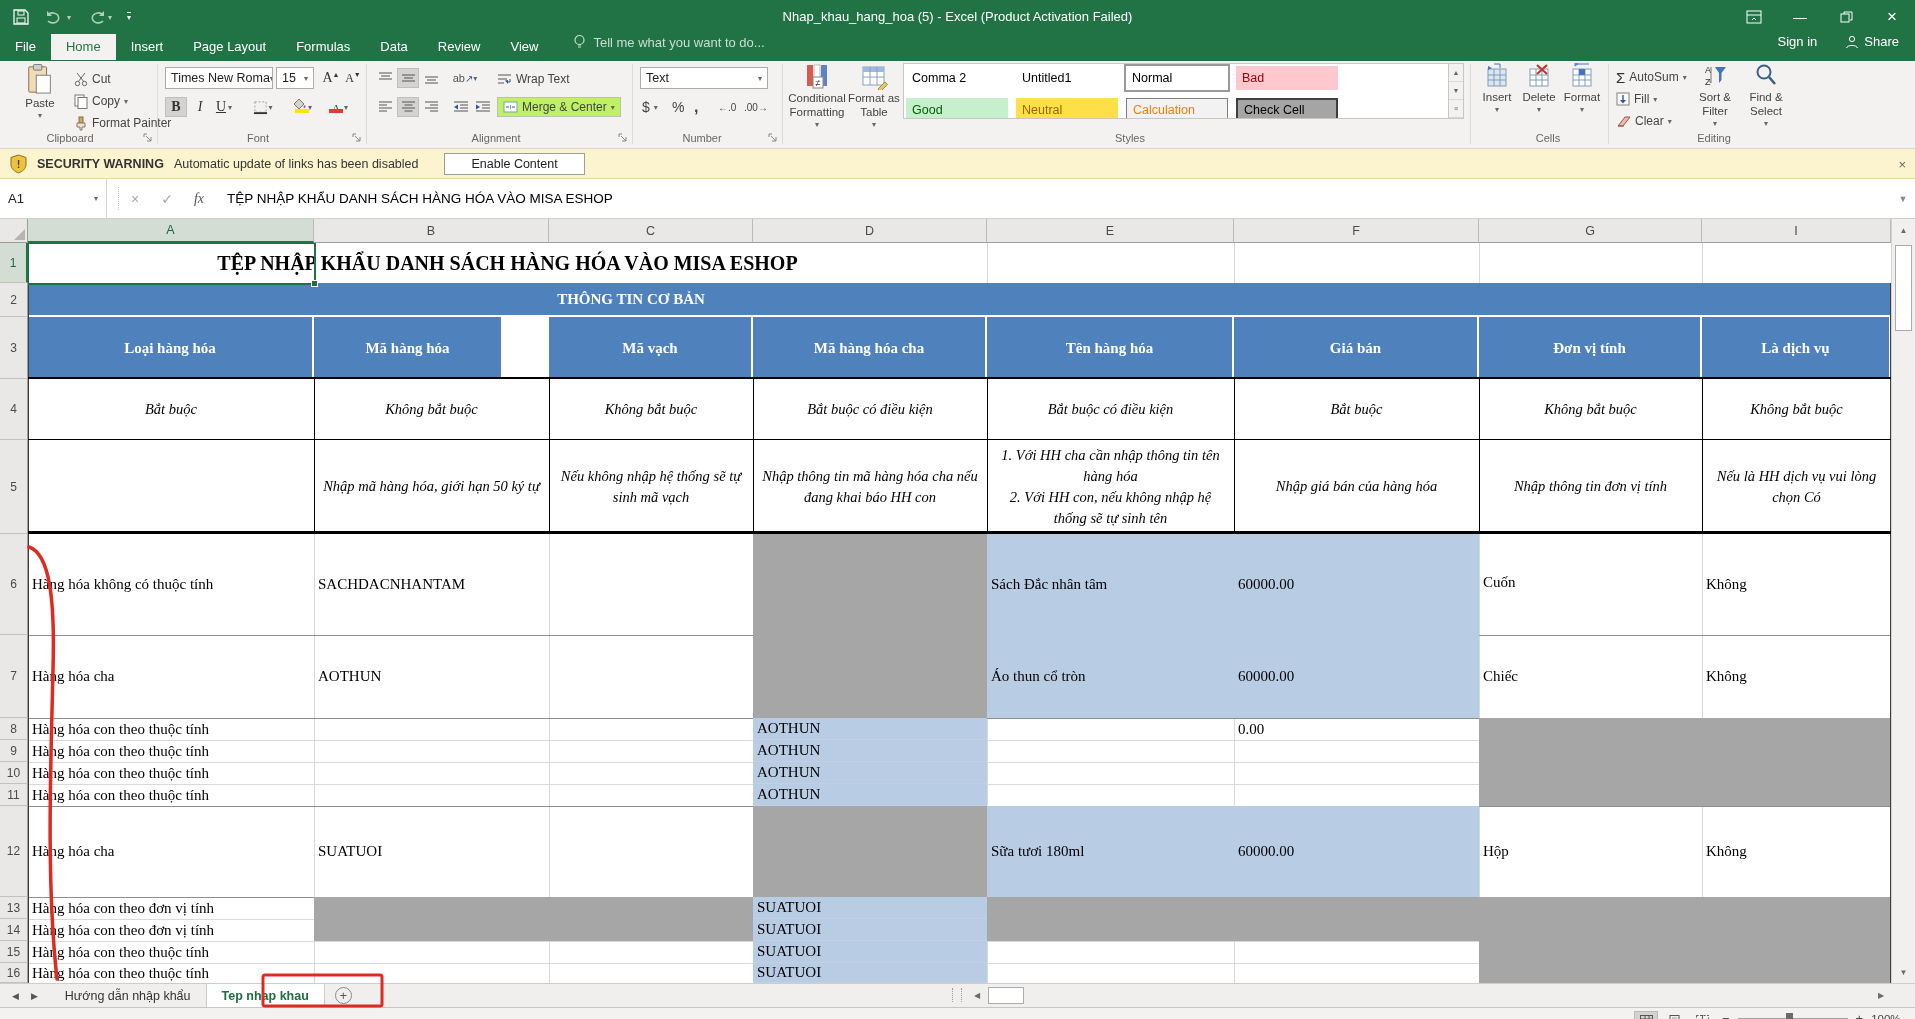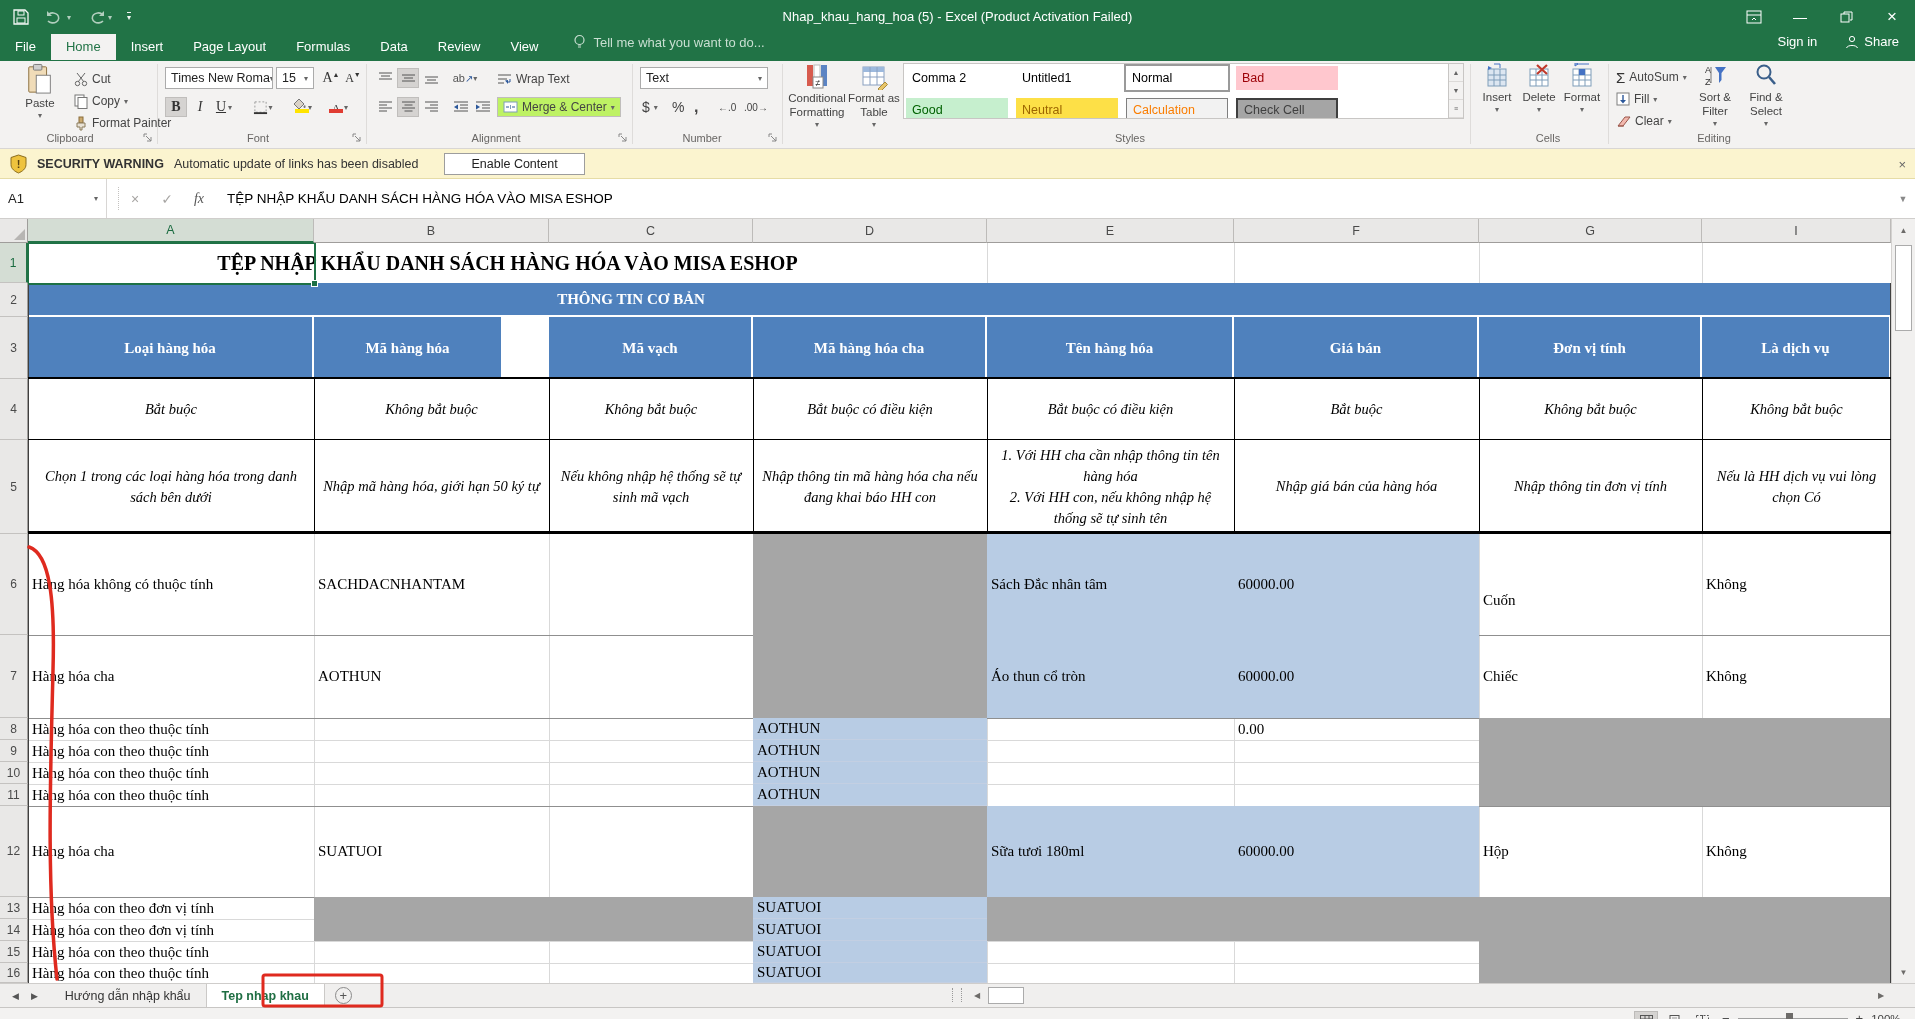--- a/index.html
+++ b/index.html
@@ -379,21 +379,21 @@
         <span class="dd">▾</span>
     </div>
     <div class="gallery">
         <div class="chip" style="background: rgb(255, 255, 255); color: rgb(0, 0, 0);">Comma 2</div>
         <div class="chip" style="background: rgb(255, 255, 255); color: rgb(0, 0, 0);">Untitled1</div>
         <div class="chip" style="background: rgb(255, 255, 255); color: rgb(0, 0, 0); box-shadow: rgb(154, 154, 154) 0px 0px 0px 2px;">Normal</div>
         <div class="chip" style="background: rgb(255, 199, 206); color: rgb(156, 0, 6);">Bad</div>
         <div class="chip" style="background: rgb(198, 239, 206); color: rgb(0, 97, 0);">Good</div>
         <div class="chip" style="background: #fde047; color: rgb(156, 101, 0);">Neutral</div>
         <div class="chip" style="background: rgb(242, 242, 242); color: rgb(250, 125, 0); border: 1px solid rgb(127, 127, 127);">Calculation</div>
-        <div class="chip" style="background: rgb(165, 165, 165); color: #404040; border: 2px solid rgb(63, 63, 63);">Check Cell</div>
+        <div class="chip" style="background: rgb(165, 165, 165); color: #000000; border: 2px solid rgb(63, 63, 63);">Check Cell</div>
         <div class="chip" style="background: rgb(255, 255, 255); color: rgb(127, 127, 127); font-style: italic;">Explanatory ...</div>
         <div class="chip" style="background: rgb(255, 204, 153); color: #0369a1; border: 1px solid rgb(127, 127, 127);">Input</div>
       </div>
     <div class="gstrip">
         <div>▲</div>
         <div>▼</div>
         <div>≡</div>
       </div>
     <div class="gsep" style="left:1470px"></div>
 
@@ -658,35 +658,34 @@
     <div class="cell k-hdr" style="left: 1479px; top: 317px; width: 223px; height: 62px;">Đơn vị tính</div>
     <div class="cell k-hdr" style="left: 1702px; top: 317px; width: 189px; height: 62px;">Là dịch vụ</div>
     <div class="cell k-req" style="left: 28px; top: 379px; width: 286px; height: 61px;">Bắt buộc</div>
     <div class="cell k-req" style="left: 314px; top: 379px; width: 235px; height: 61px;">Không bắt buộc</div>
     <div class="cell k-req" style="left: 549px; top: 379px; width: 204px; height: 61px;">Không bắt buộc</div>
     <div class="cell k-req" style="left: 753px; top: 379px; width: 234px; height: 61px;">Bắt buộc có điều kiện</div>
     <div class="cell k-req" style="left: 987px; top: 379px; width: 247px; height: 61px;">Bắt buộc có điều kiện</div>
     <div class="cell k-req" style="left: 1234px; top: 379px; width: 245px; height: 61px;">Bắt buộc</div>
     <div class="cell k-req" style="left: 1479px; top: 379px; width: 223px; height: 61px;">Không bắt buộc</div>
     <div class="cell k-req" style="left: 1702px; top: 379px; width: 189px; height: 61px;">Không bắt buộc</div>
-    <div class="cell k-req" style="left: 28px; top: 440px; width: 286px; height: 94px;">Chọn 1 trong các loại hàng hóa trong danh sách bên dưới</div>
     <div class="cell k-req" style="left: 314px; top: 440px; width: 235px; height: 94px;">Nhập mã hàng hóa, giới hạn 50 ký tự</div>
     <div class="cell k-req" style="left: 549px; top: 440px; width: 204px; height: 94px;">Nếu không nhập hệ thống sẽ tự sinh mã vạch</div>
     <div class="cell k-req" style="left: 753px; top: 440px; width: 234px; height: 94px;">Nhập thông tin mã hàng hóa cha nếu đang khai báo HH con</div>
     <div class="cell k-req" style="left: 987px; top: 440px; width: 247px; height: 94px;">1. Với HH cha cần nhập thông tin tên hàng hóa
 2. Với HH con, nếu không nhập hệ thống sẽ tự sinh tên</div>
     <div class="cell k-req" style="left: 1234px; top: 440px; width: 245px; height: 94px;">Nhập giá bán của hàng hóa</div>
     <div class="cell k-req" style="left: 1479px; top: 440px; width: 223px; height: 94px;">Nhập thông tin đơn vị tính</div>
     <div class="cell k-req" style="left: 1702px; top: 440px; width: 189px; height: 94px;">Nếu là HH dịch vụ vui lòng chọn Có</div>
     <div class="cell k-txt" style="left: 28px; top: 534px; width: 286px; height: 101px;">Hàng hóa không có thuộc tính</div>
     <div class="cell k-txt" style="left: 314px; top: 534px; width: 235px; height: 101px;">SACHDACNHANTAM</div>
     <div class="cell k-gray" style="left: 753px; top: 534px; width: 234px; height: 101px;"></div>
     <div class="cell k-lbluetxt" style="left: 987px; top: 534px; width: 247px; height: 101px;">Sách Đắc nhân tâm</div>
     <div class="cell k-lbluetxt" style="left: 1234px; top: 534px; width: 245px; height: 101px;">60000.00</div>
-    <div class="cell k-txt" style="left: 1479px; top: 550px; width: 223px; height: 101px;">Cuốn</div>
+    <div class="cell k-txt" style="left: 1479px; top: 532px; width: 223px; height: 101px;">Cuốn</div>
     <div class="cell k-txt" style="left: 1702px; top: 534px; width: 189px; height: 101px;">Không</div>
     <div class="cell k-txt" style="left: 28px; top: 635px; width: 286px; height: 83px;">Hàng hóa cha</div>
     <div class="cell k-txt" style="left: 314px; top: 635px; width: 235px; height: 83px;">AOTHUN</div>
     <div class="cell k-gray" style="left: 753px; top: 635px; width: 234px; height: 83px;"></div>
     <div class="cell k-lbluetxt" style="left: 987px; top: 635px; width: 247px; height: 83px;">Áo thun cổ tròn</div>
     <div class="cell k-lbluetxt" style="left: 1234px; top: 635px; width: 245px; height: 83px;">60000.00</div>
     <div class="cell k-txt" style="left: 1479px; top: 635px; width: 223px; height: 83px;">Chiếc</div>
     <div class="cell k-txt" style="left: 1702px; top: 635px; width: 189px; height: 83px;">Không</div>
     <div class="cell k-txt" style="left: 28px; top: 718px; width: 286px; height: 22px;">Hàng hóa con theo thuộc tính</div>
     <div class="cell k-lbluetxt k-thin" style="left: 753px; top: 718px; width: 234px; height: 22px;">AOTHUN</div>

